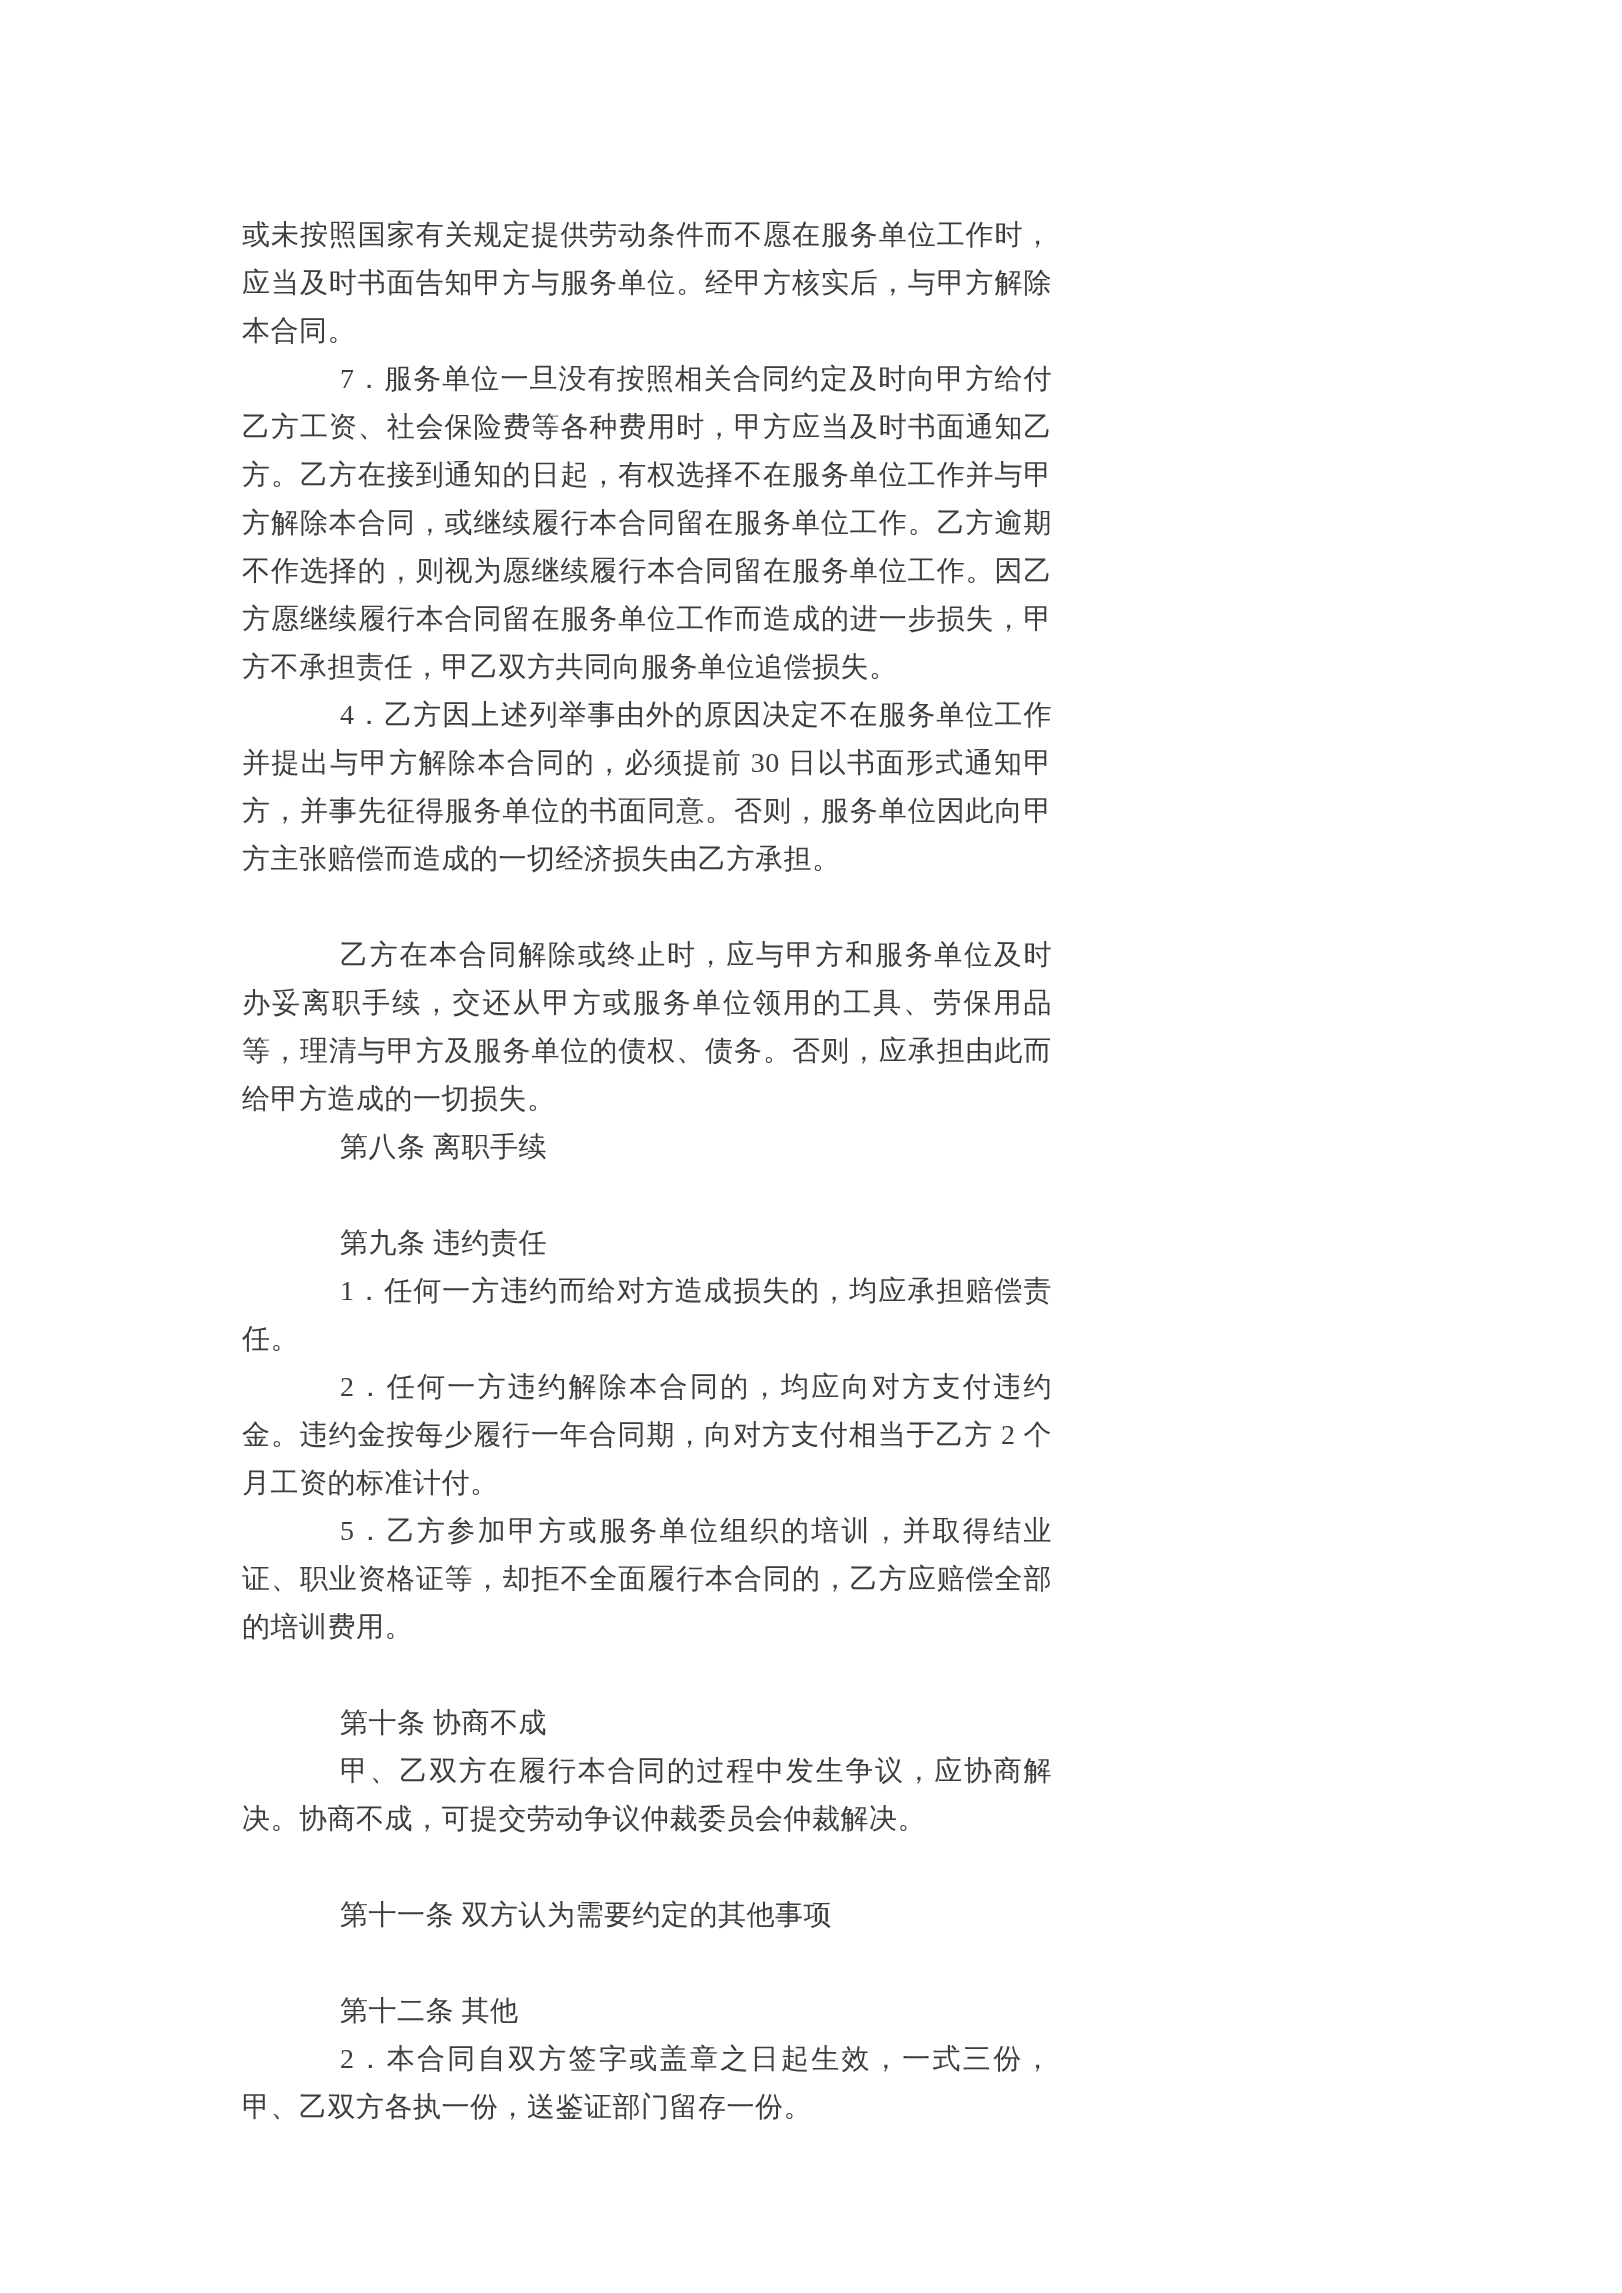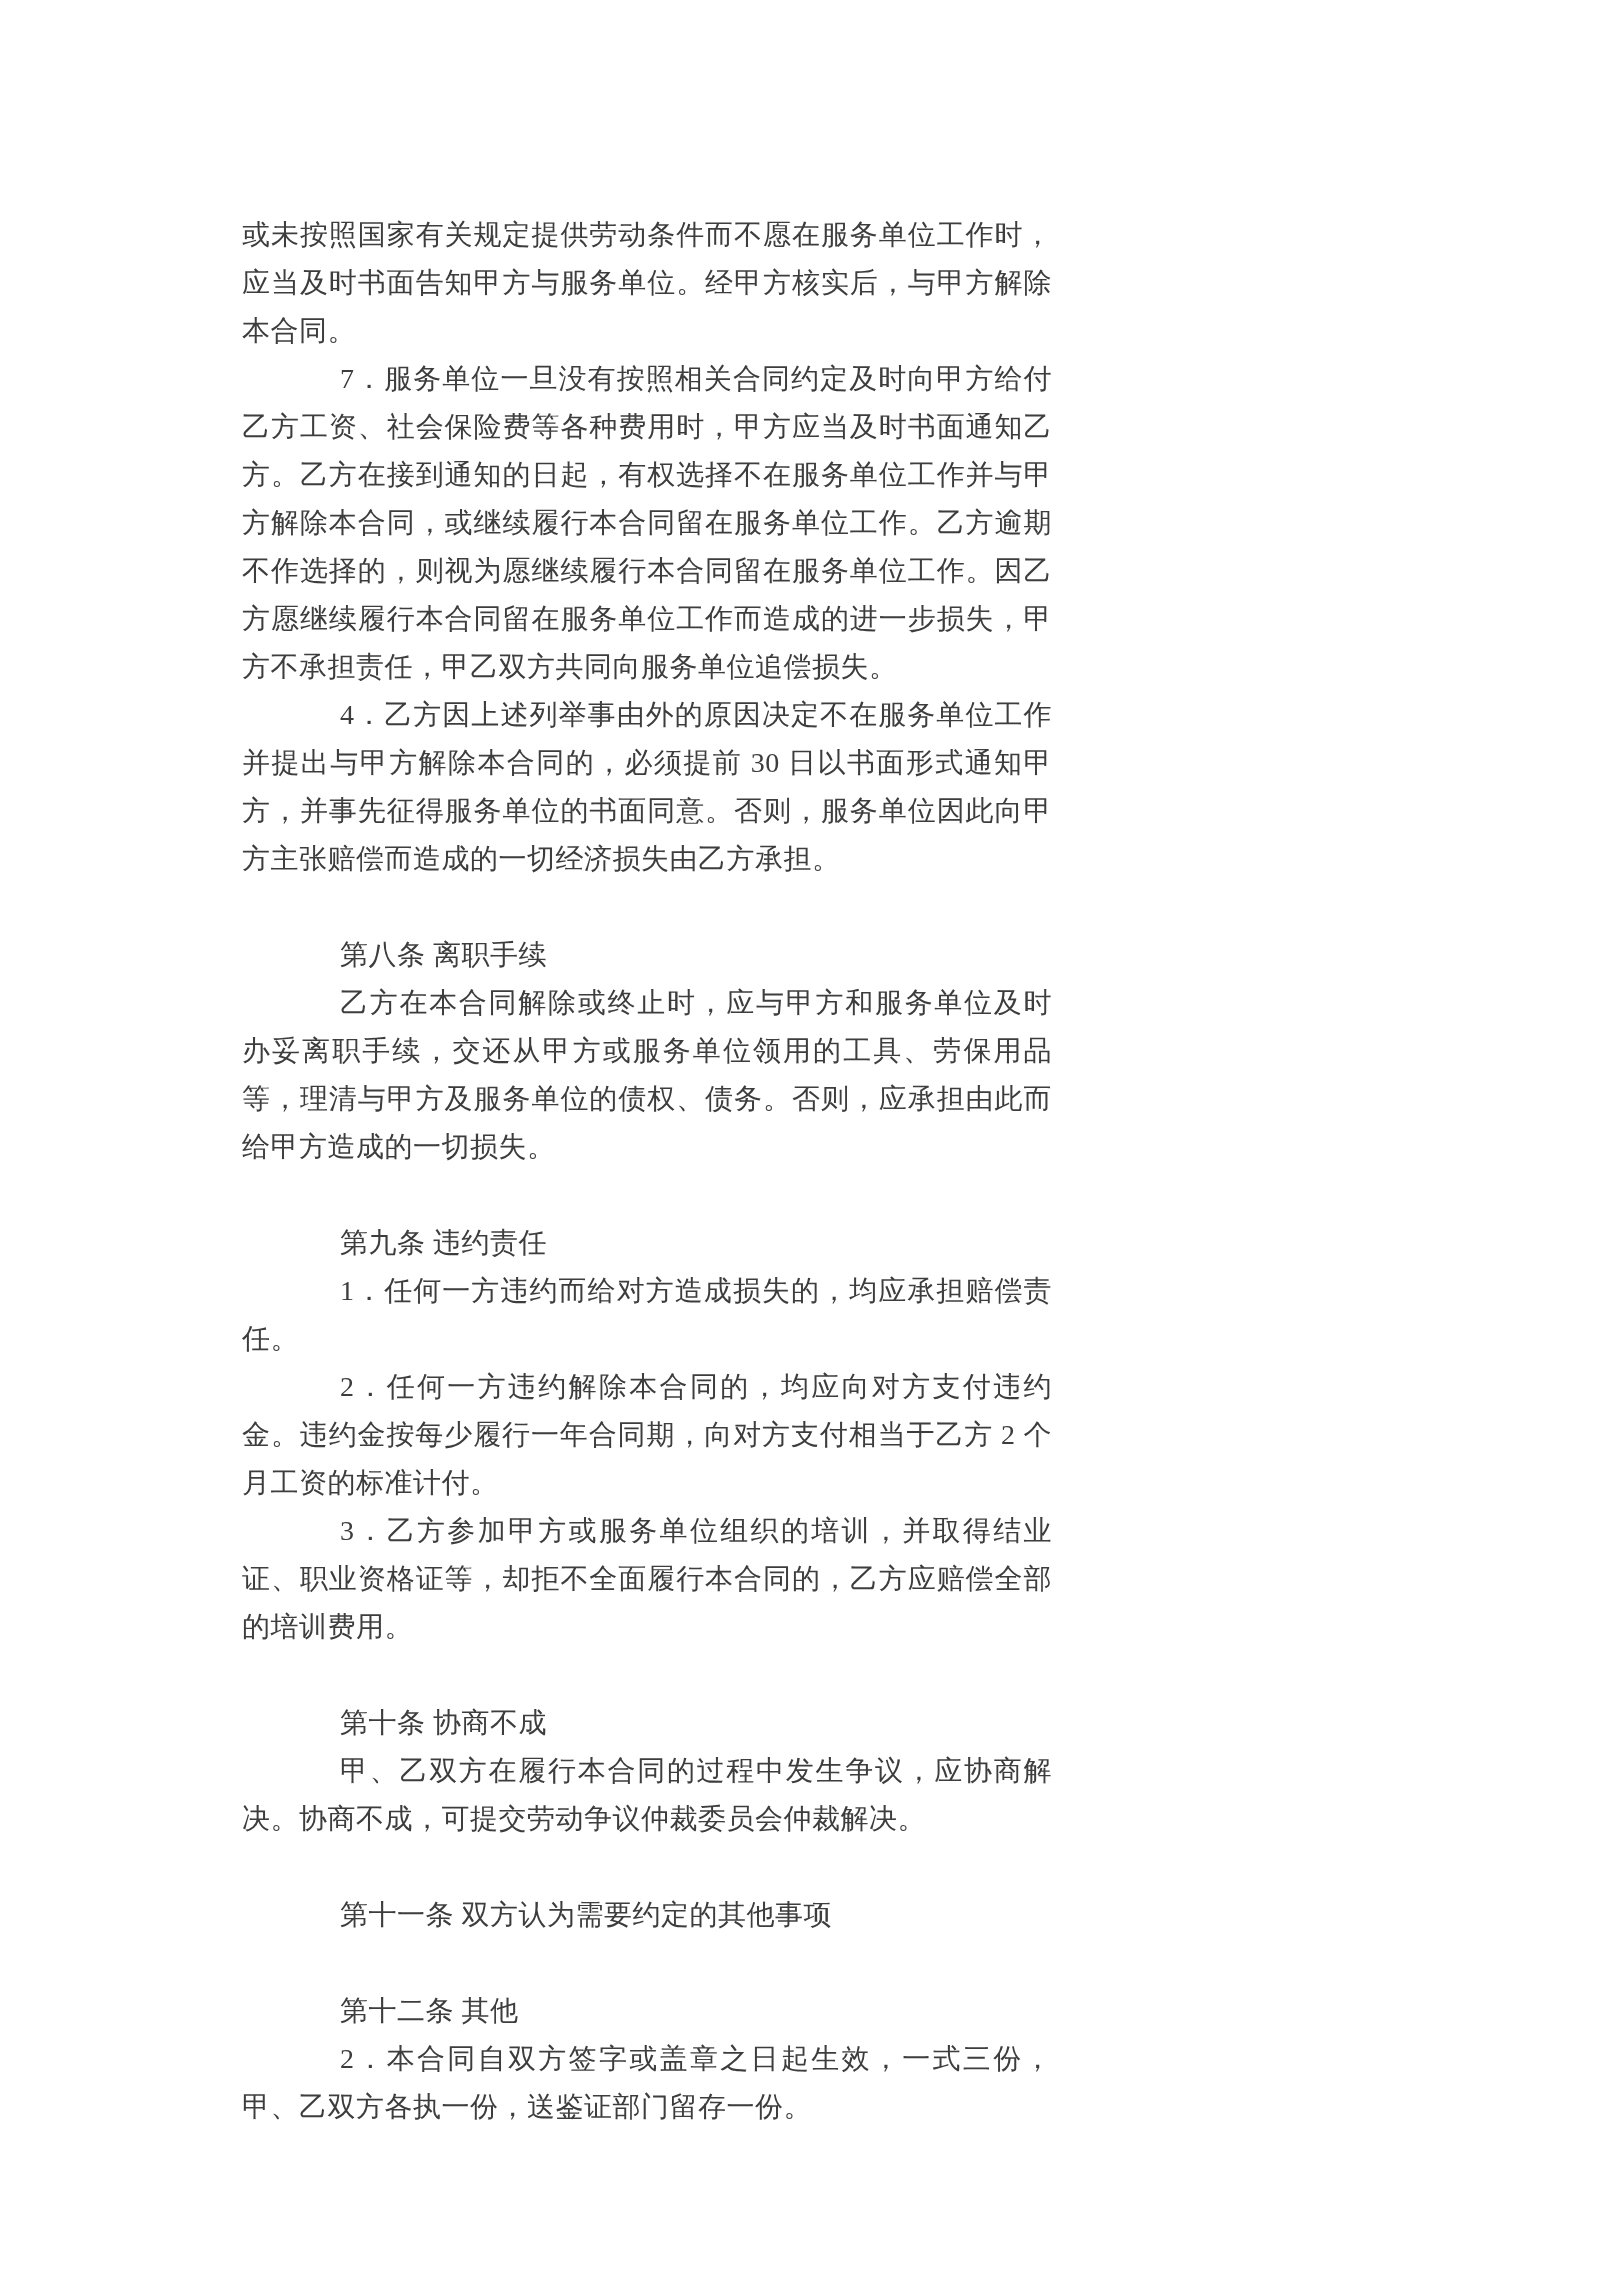--- a/index.html
+++ b/index.html
@@ -44,27 +44,27 @@
 </style>
 </head>
 <body style="background: rgb(255, 255, 255);">
 
 <div class="page">
   <div class="doc" id="doc" style="color: rgb(61, 61, 61);">
       <p class="para continuation">或未按照国家有关规定提供劳动条件而不愿在服务单位工作时，应当及时书面告知甲方与服务单位。经甲方核实后，与甲方解除本合同。</p>
       <p class="para item">7．服务单位一旦没有按照相关合同约定及时向甲方给付乙方工资、社会保险费等各种费用时，甲方应当及时书面通知乙方。乙方在接到通知的日起，有权选择不在服务单位工作并与甲方解除本合同，或继续履行本合同留在服务单位工作。乙方逾期不作选择的，则视为愿继续履行本合同留在服务单位工作。因乙方愿继续履行本合同留在服务单位工作而造成的进一步损失，甲方不承担责任，甲乙双方共同向服务单位追偿损失。</p>
       <p class="para item">4．乙方因上述列举事由外的原因决定不在服务单位工作并提出与甲方解除本合同的，必须提前 30 日以书面形式通知甲方，并事先征得服务单位的书面同意。否则，服务单位因此向甲方主张赔偿而造成的一切经济损失由乙方承担。</p>
       <p class="para spacer"></p>
+      <p class="para item">乙方在本合同解除或终止时，应与甲方和服务单位及时办妥离职手续，交还从甲方或服务单位领用的工具、劳保用品等，理清与甲方及服务单位的债权、债务。否则，应承担由此而给甲方造成的一切损失。</p>
       <p class="para heading">第八条  离职手续</p>
-      <p class="para item">乙方在本合同解除或终止时，应与甲方和服务单位及时办妥离职手续，交还从甲方或服务单位领用的工具、劳保用品等，理清与甲方及服务单位的债权、债务。否则，应承担由此而给甲方造成的一切损失。</p>
       <p class="para spacer"></p>
       <p class="para heading">第九条  违约责任</p>
       <p class="para item">1．任何一方违约而给对方造成损失的，均应承担赔偿责任。</p>
       <p class="para item">2．任何一方违约解除本合同的，均应向对方支付违约金。违约金按每少履行一年合同期，向对方支付相当于乙方 2 个月工资的标准计付。</p>
-      <p class="para item">3．乙方参加甲方或服务单位组织的培训，并取得结业证、职业资格证等，却拒不全面履行本合同的，乙方应赔偿全部的培训费用。</p>
+      <p class="para item">5．乙方参加甲方或服务单位组织的培训，并取得结业证、职业资格证等，却拒不全面履行本合同的，乙方应赔偿全部的培训费用。</p>
       <p class="para spacer"></p>
       <p class="para heading">第十条  协商不成</p>
       <p class="para item">甲、乙双方在履行本合同的过程中发生争议，应协商解决。协商不成，可提交劳动争议仲裁委员会仲裁解决。</p>
       <p class="para spacer"></p>
       <p class="para heading">第十一条  双方认为需要约定的其他事项</p>
       <p class="para spacer"></p>
       <p class="para heading">第十二条  其他</p>
       <p class="para item">2．本合同自双方签字或盖章之日起生效，一式三份，甲、乙双方各执一份，送鉴证部门留存一份。</p>
     </div>
 </div>

